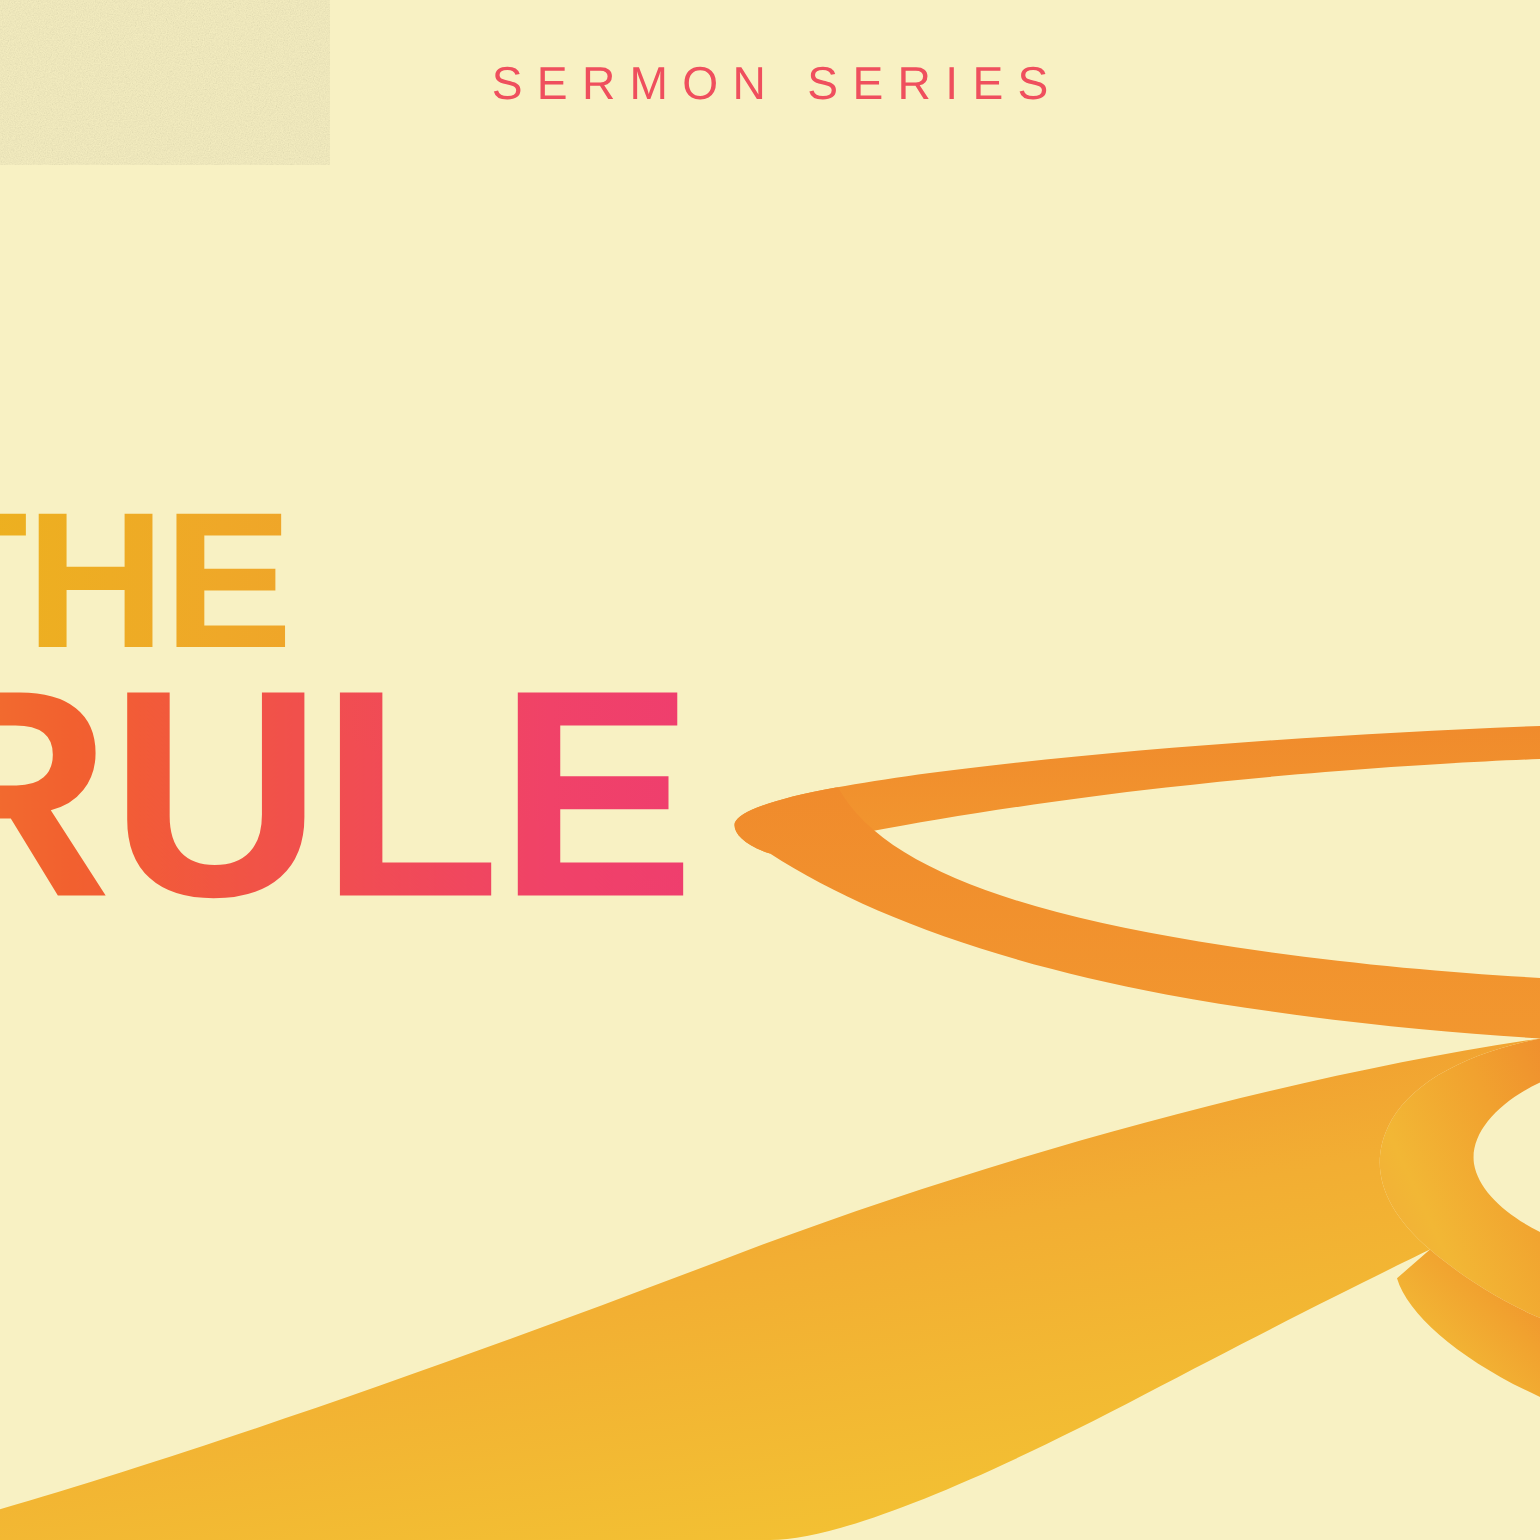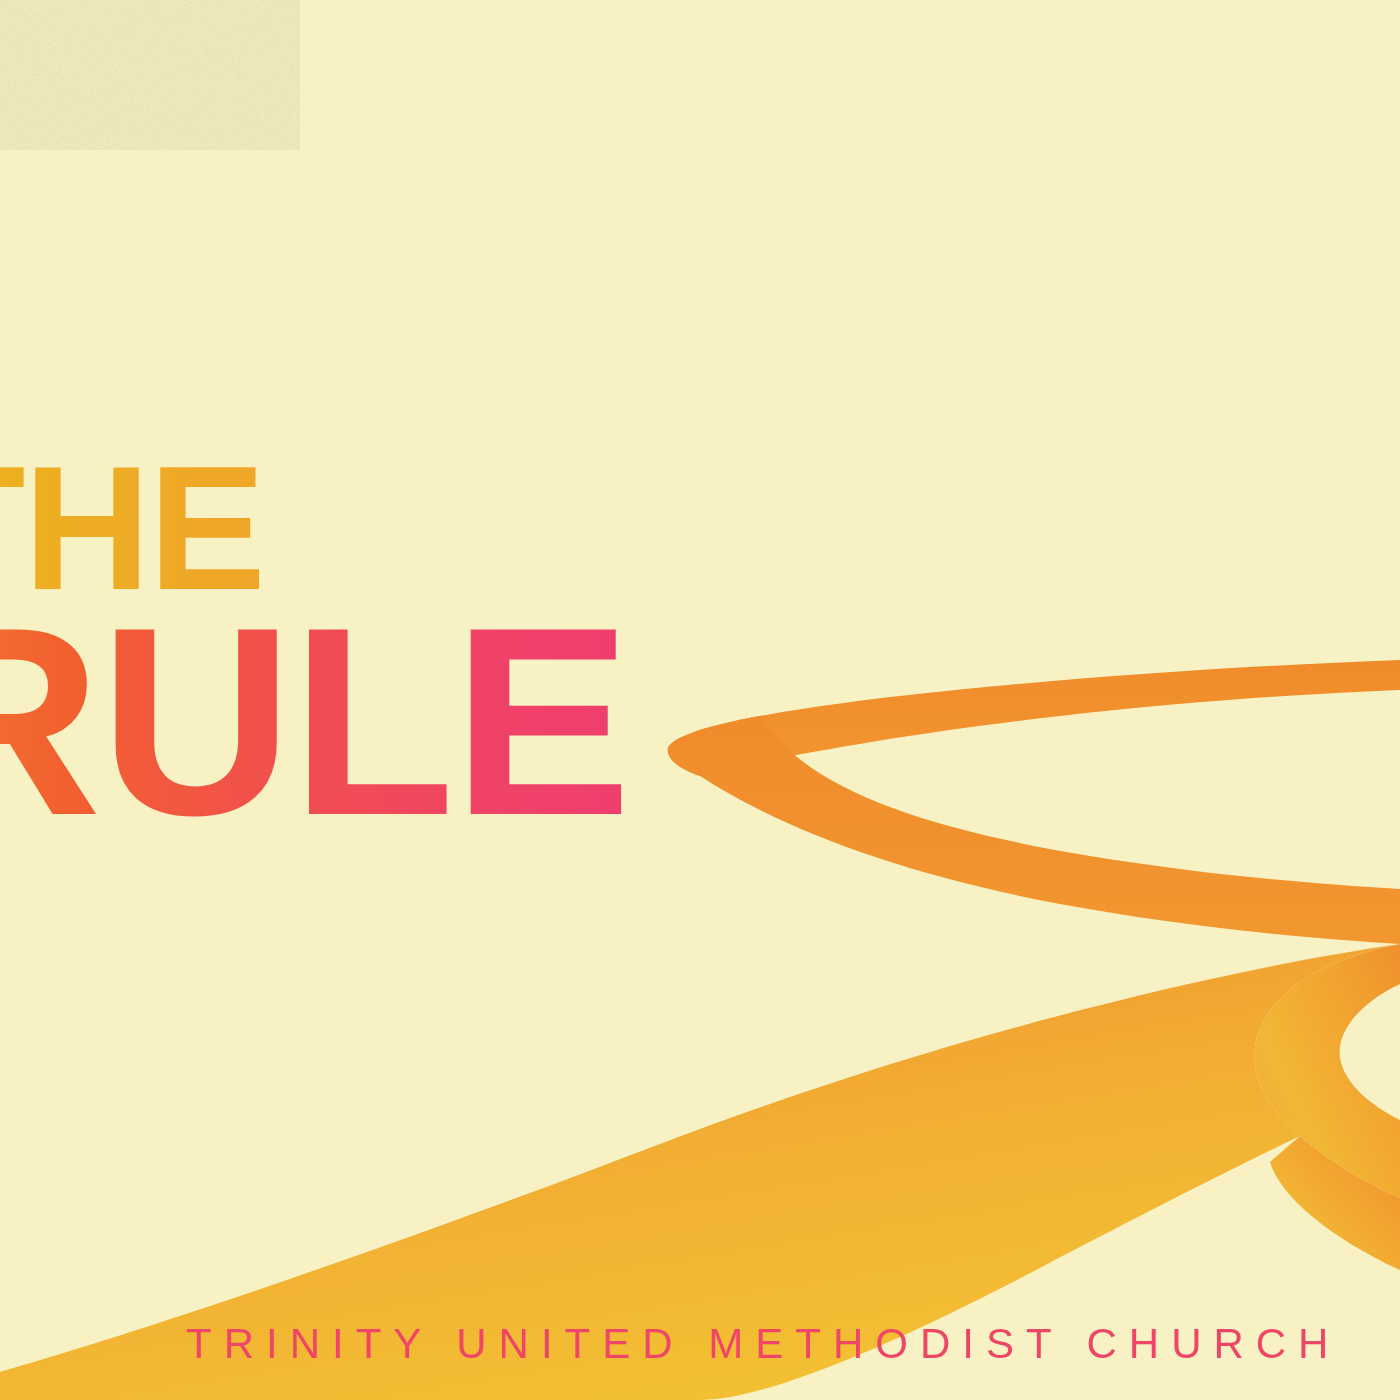--- a/index.html
+++ b/index.html
@@ -171,27 +171,27 @@
                C 180 1320, 430 1232, 660 1144
                C 900 1052, 1180 976, 1400 944 Z" fill="url(#gRoadNear)"></path>
 
       <path d="M 1300 1136
                C 1336 1167, 1380 1190, 1400 1198
                L 1400 1270
                C 1330 1238, 1280 1196, 1270 1162 Z" fill="url(#gRoadSweep)"></path>
     </svg>
   </div>
 
+  <div id="eyebrow">SERMON SERIES</div>
 
   <div id="title-block">
     <span class="tline" id="line-the">THE</span>
     <span class="tline" id="line-rule">RULE</span>
   </div>
 
-  <div id="footer">TRINITY UNITED METHODIST CHURCH</div>
 
   <svg id="grain">
     <filter id="noiseFilter">
       <feTurbulence type="fractalNoise" baseFrequency="0.92" numOctaves="4" stitchTiles="stitch"></feTurbulence>
       <feColorMatrix type="saturate" values="0"></feColorMatrix>
       <feComponentTransfer>
         <feFuncA type="linear" slope="0.55" intercept="0.26"></feFuncA>
       </feComponentTransfer>
     </filter>
     <rect width="100%" height="100%" filter="url(#noiseFilter)"></rect>

